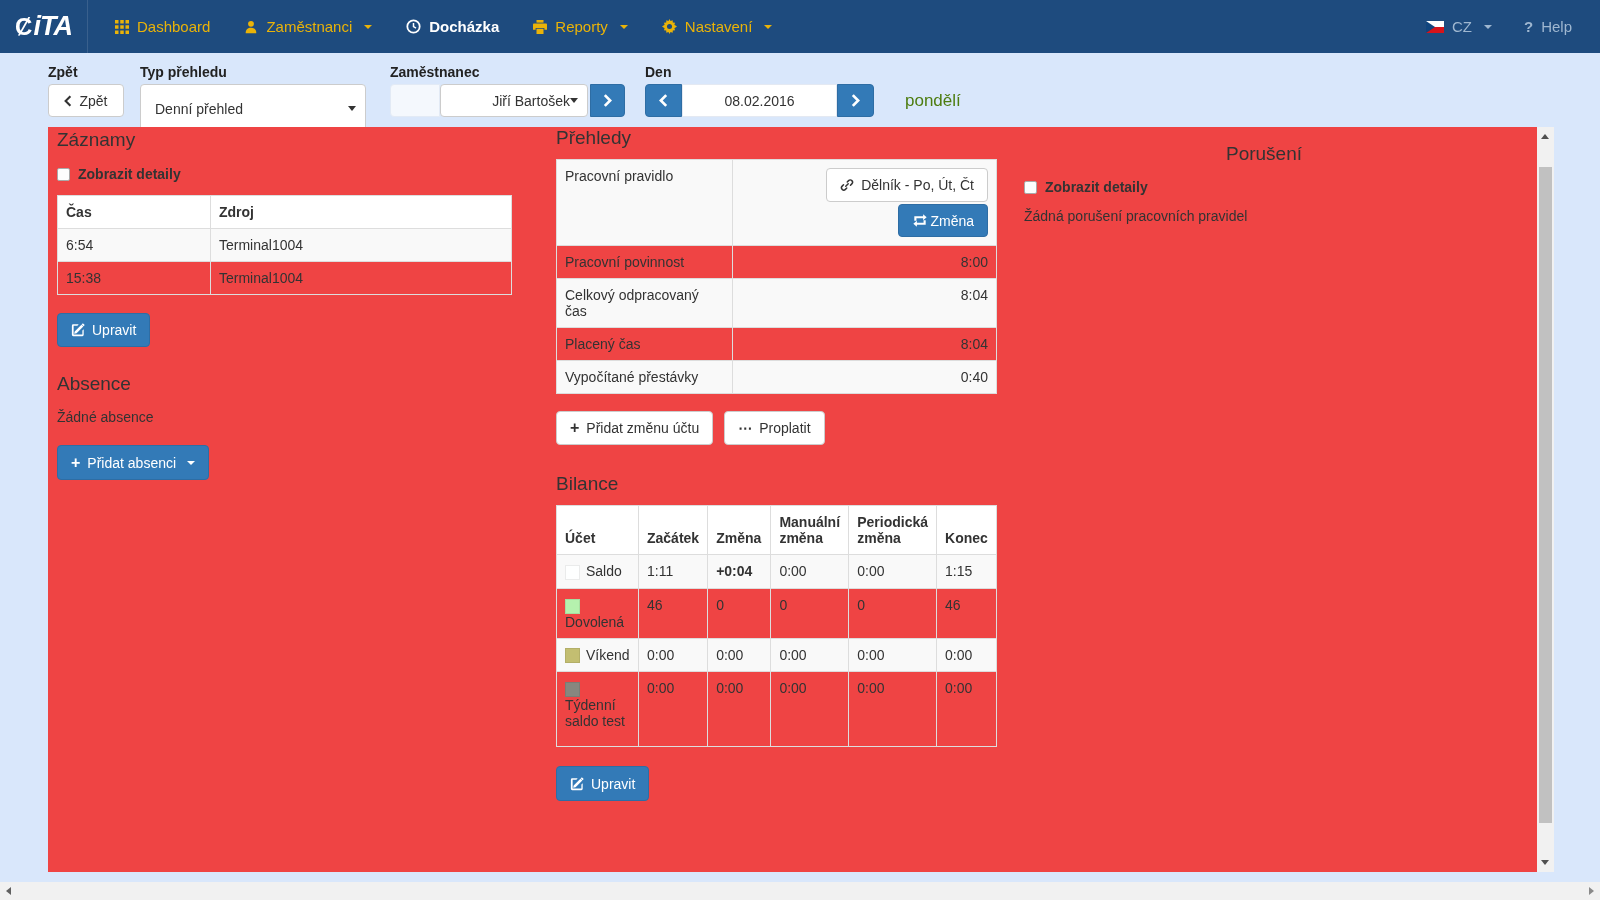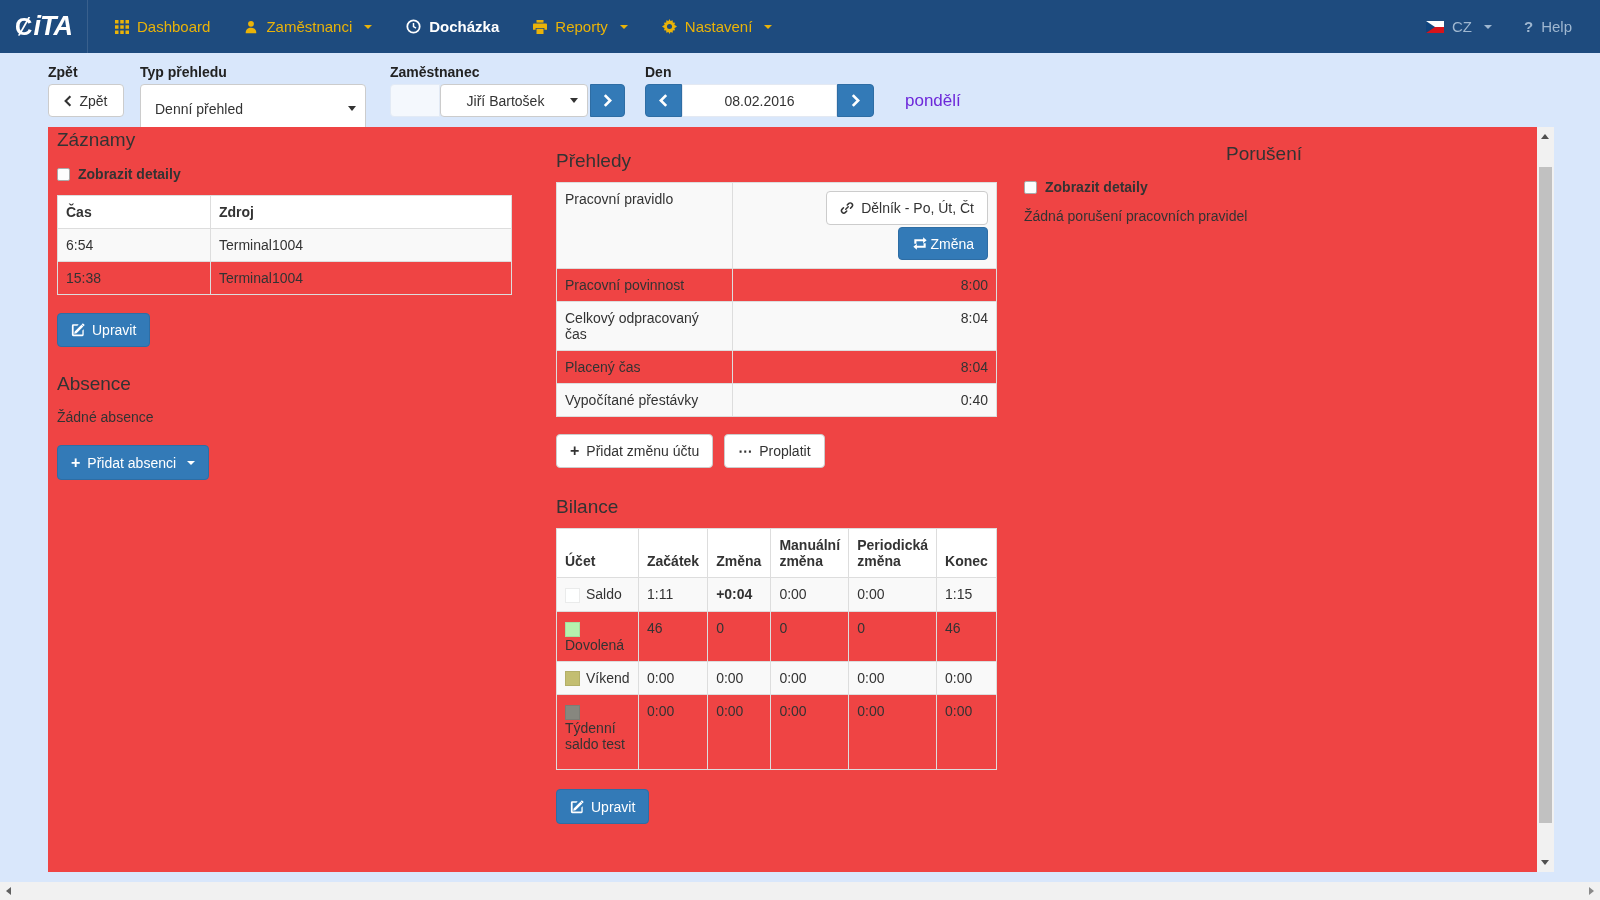--- a/index.html
+++ b/index.html
@@ -18,24 +18,24 @@
   .caret { display:inline-block; width:0; height:0; border-left:4px solid transparent; border-right:4px solid transparent; border-top:4px solid currentColor; margin-left:4px; }
   .help-q { font-weight:bold; font-size:15px; margin-left:24px; }
 
   
   .filterbar { position:absolute; left:0; top:53px; width:1600px; height:74px; background:#d9e7fb; }
   .flabel { position:absolute; font-weight:bold; font-size:14px; color:#222; }
   .btn { display:inline-flex; align-items:center; justify-content:center; gap:7px; border-radius:4px; font-size:14px; cursor:pointer; white-space:nowrap; }
   .btn-default { background:#fff; border:1px solid #ccc; color:#333; }
   .btn-primary { background:#337ab7; border:1px solid #2e6da4; color:#fff; }
   .fake-select { background:#fff; border:1px solid #ccc; border-radius:4px; display:flex; align-items:center; cursor:pointer; position:relative; }
-  .fake-select .sel-text { flex:1; text-align:center; }
+  .fake-select .sel-text { flex:1; text-align:right; }
   .sel-caret { width:0; height:0; border-left:4px solid transparent; border-right:4px solid transparent; border-top:5px solid #333; margin-right:9px; }
   .chev { display:inline-block; line-height:0; }
-  .weekday { position:absolute; font-size:17px; color:#6d28d9; }
+  .weekday { position:absolute; font-size:17px; color:#4d7c0f; }
 
   
   .panel { position:absolute; left:48px; top:127px; width:1489px; height:745px; background:#ef4444; overflow:hidden; }
   .col { position:absolute; top:0; }
   .col1 { left:9px;  width:455px; }
   .col2 { left:508px; width:441px; }
   .col3 { left:976px; width:480px; }
   .section-title { font-size:19px; font-weight:400; color:#333; }
   .chk-row { display:flex; align-items:center; gap:8px; }
   .checkbox { width:13px; height:13px; background:#fdfdfd; border:1px solid #a9a9a9; border-radius:2px; display:inline-block; cursor:pointer; }
@@ -230,21 +230,21 @@
     <div class="section-title" style="margin-top:26px;">Absence</div>
     <div style="margin-top:14px;" class="muted-text">Žádné absence</div>
     <div class="btn btn-primary btn-sm-pad" style="margin-top:20px; display:inline-flex; height:35px;">
       <span class="bold" style="font-size:16px; line-height:12px;">+</span>
       <span>Přidat absenci</span>
       <span class="caret"></span>
     </div>
   </div>
 
   <div class="col col2">
-    <div class="section-title" style="margin-top:23px;">Přehledy</div>
+    <div class="section-title" style="">Přehledy</div>
     <table style="margin-top:10px;">
       <tbody>
         <tr class="striped">
           <td style="width:176px;">Pracovní pravidlo</td>
           <td>
             <div class="rule-btns">
               <div class="btn btn-default" style="height:34px; padding:0 13px;">
                 <span>
                     <svg width="14" height="14" viewBox="0 0 16 16" fill="none" stroke="#333" stroke-width="1.7" stroke-linecap="round">
                       <path d="M6.6 9.4l2.8-2.8"></path>

